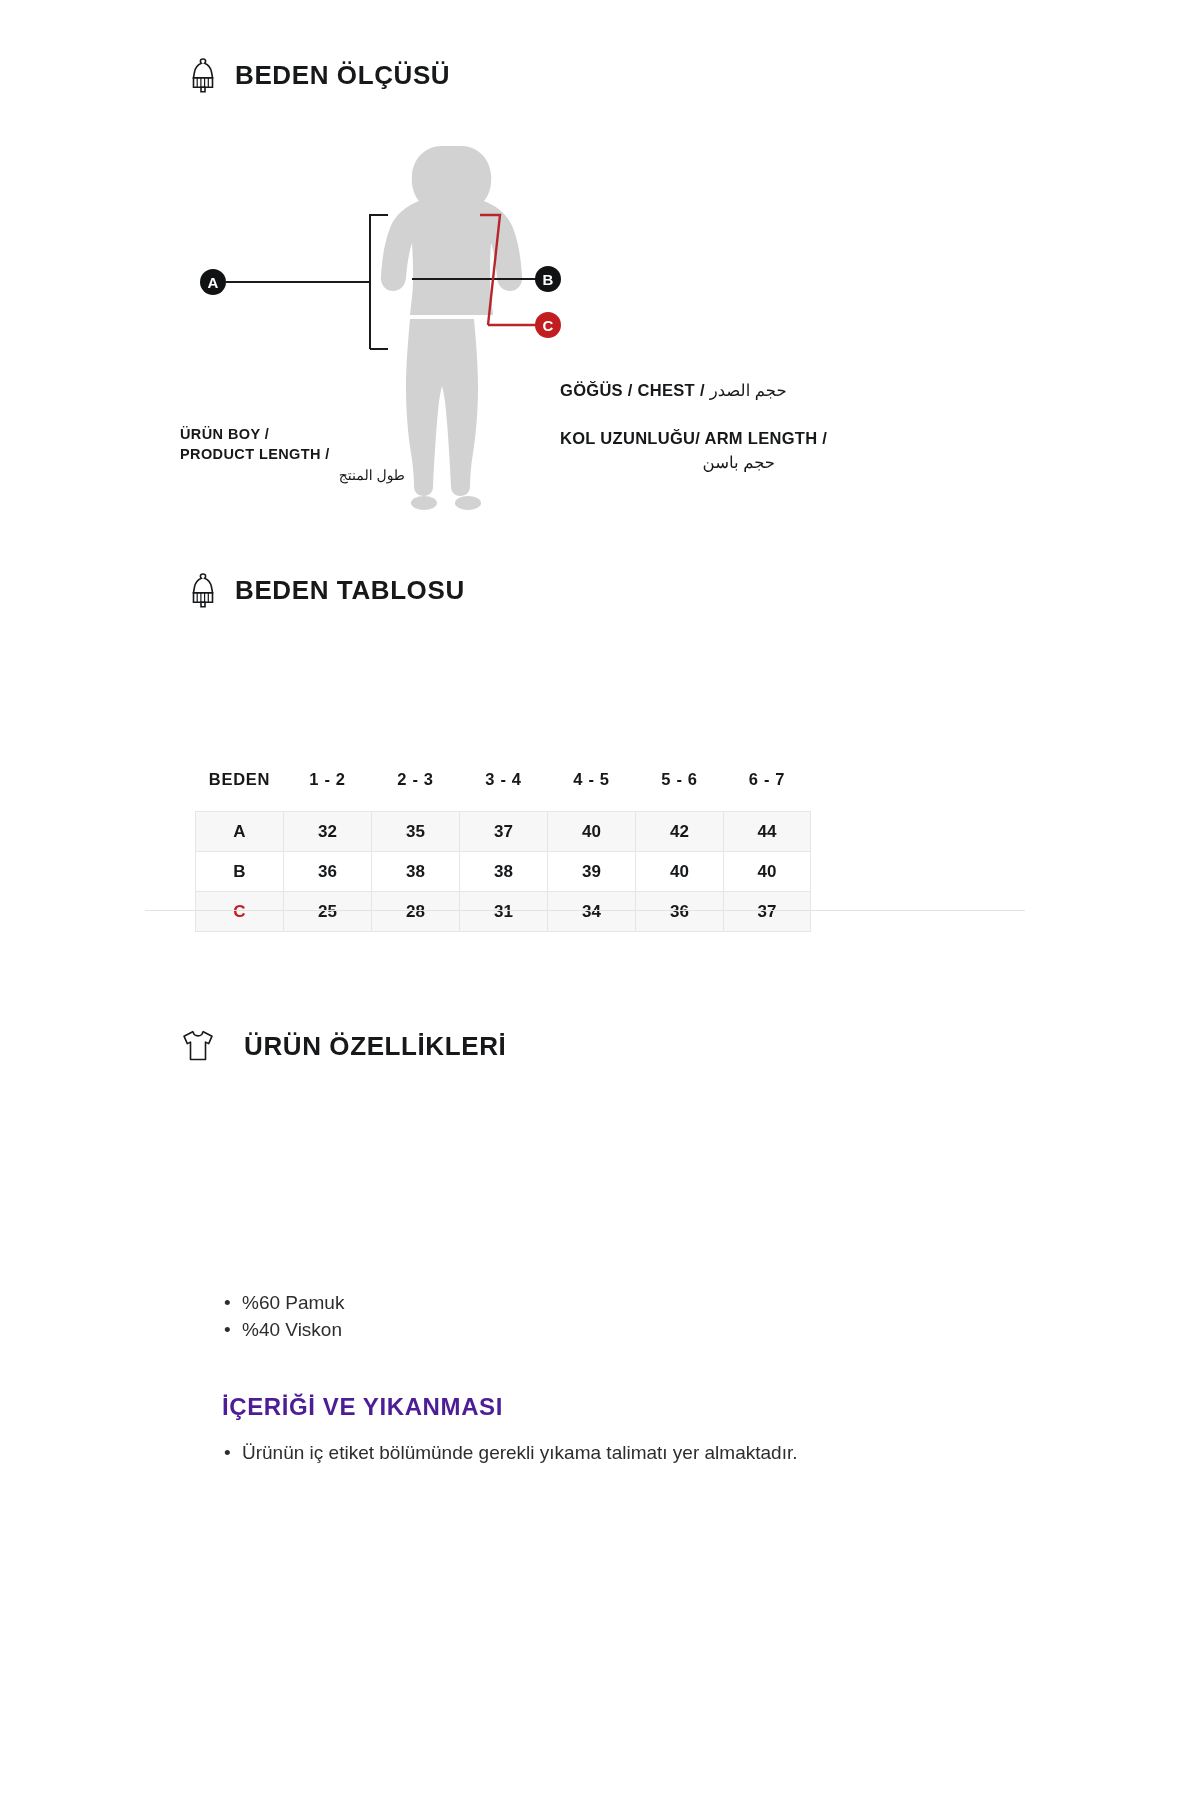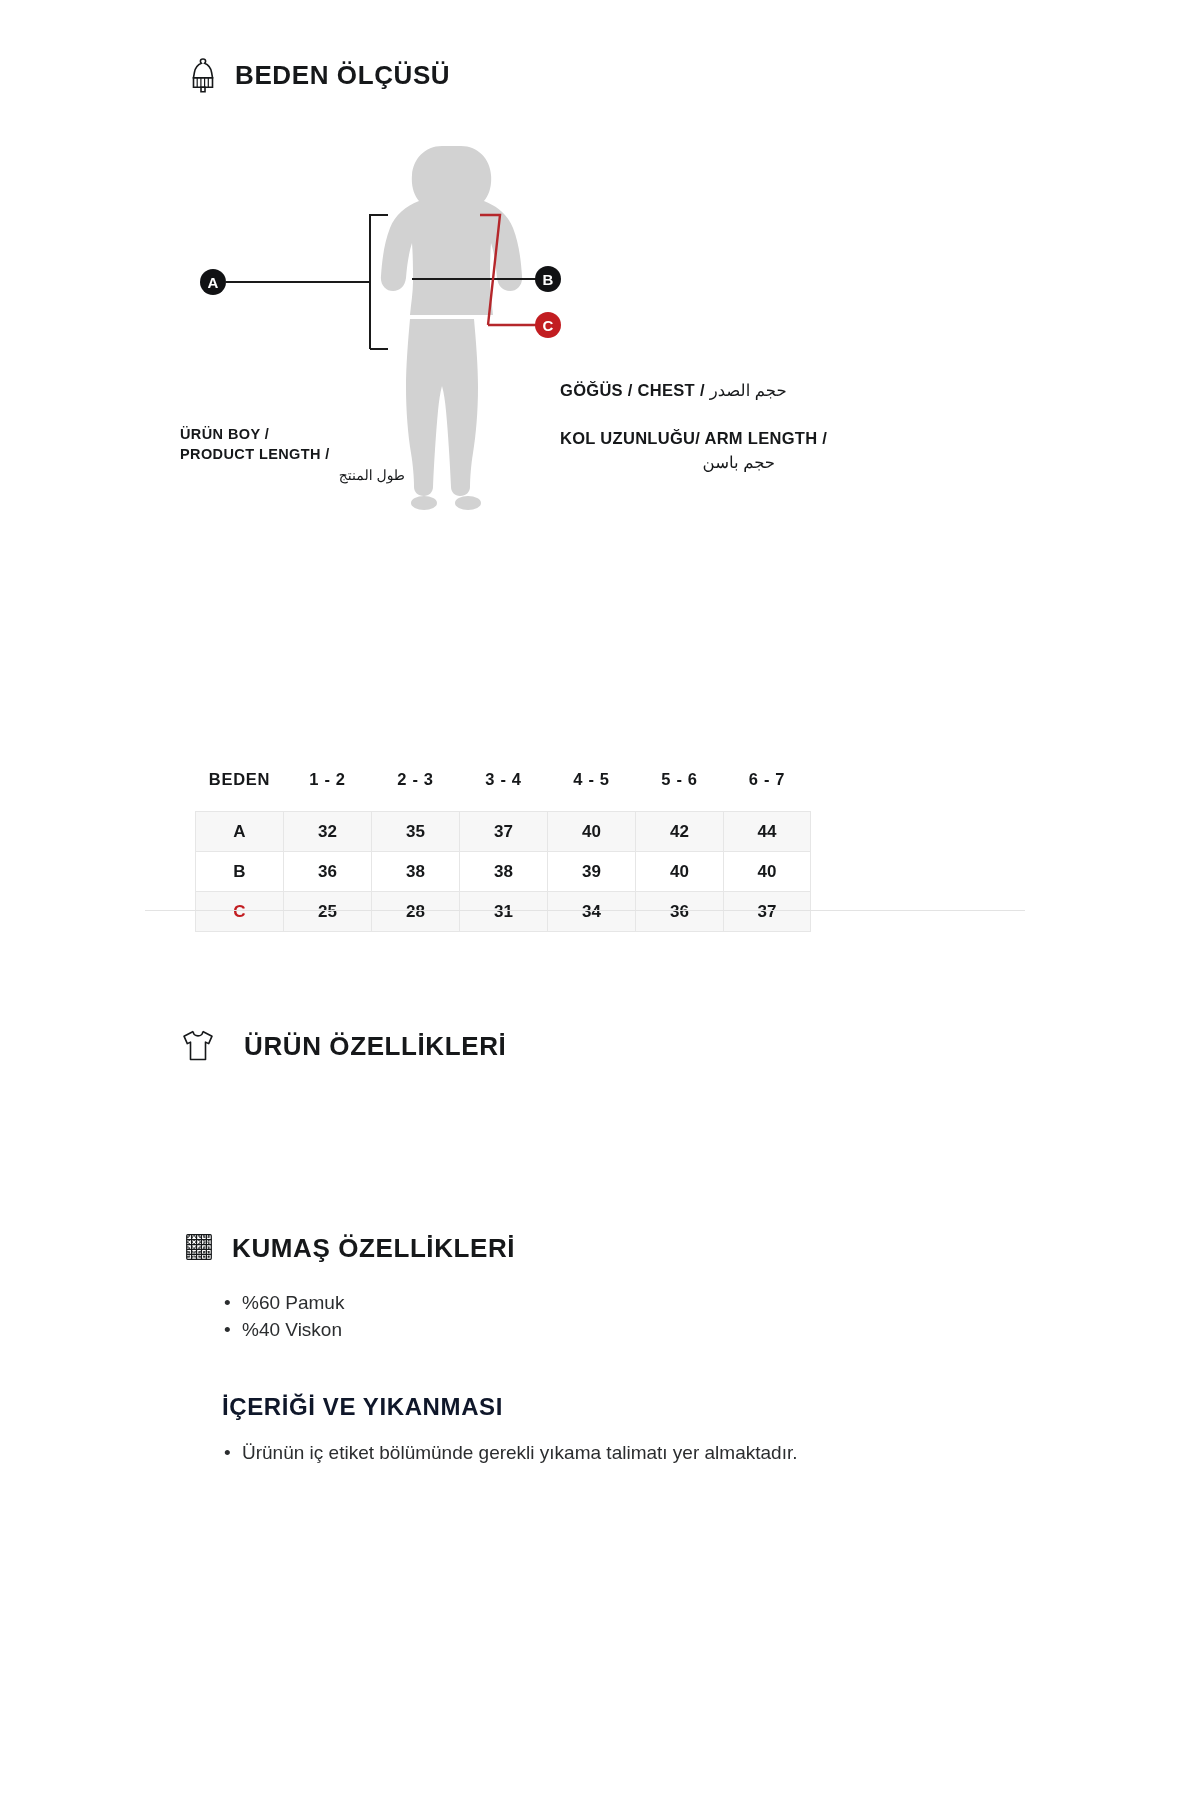--- a/index.html
+++ b/index.html
@@ -133,21 +133,21 @@
     color:#2b2d2f;
   }
   .bullets.wrap li { white-space:normal; }
   .fab li { font-size:19px; }
 
   .care-head {
     position:absolute;
     font-size:24px;
     font-weight:700;
     letter-spacing:.6px;
-    color:#0f172a;
+    color:#4c1d95;
   }
 </style>
 </head>
 <body>
 
 <div class="page">
 
   <div class="sec-head" style="left:185px; top:55px;">
     <span class="ico">
       <svg viewBox="0 0 36 40" width="36" height="40" fill="none" stroke="#16181a" stroke-width="1.6">
@@ -201,20 +201,31 @@
       <span>GÖĞÜS / CHEST /</span>
       <span class="ar">حجم الصدر</span>
     </div>
 
     <div class="calloutC">
       <span>KOL UZUNLUĞU/ ARM LENGTH /</span>
       <span class="ar" dir="rtl" style="text-align:right;width:215px;">حجم باسن</span>
     </div>
   </div>
 
+  <div class="sec-head" style="left:185px; top:570px;">
+    <span class="ico">
+      <svg viewBox="0 0 36 40" width="36" height="40" fill="none" stroke="#16181a" stroke-width="1.6">
+        <path d="M18 4c-1.6 0-2.6 1-2.6 2.2 0 1 .5 1.6 1 2.1-3.6 1.4-6.2 4.6-7 9.2l-.9 5.2h19l-.9-5.2c-.8-4.6-3.4-7.8-7-9.2.5-.5 1-1.1 1-2.1C20.6 5 19.6 4 18 4z"></path>
+        <path d="M8.5 22.7h19v9.6h-19z"></path>
+        <path d="M12.2 22.7v9.6M15.9 22.7v9.6M19.6 22.7v9.6M23.3 22.7v9.6" stroke-width="1.2"></path>
+        <path d="M16 32.3h4v4.4h-4z"></path>
+      </svg>
+    </span>
+    <span class="ttl">BEDEN TABLOSU</span>
+  </div>
 
   <div class="tbl-wrap">
     <table class="sizes">
       <colgroup>
         <col style="width:88px">
           <col style="width:88px">
           <col style="width:88px">
         <col style="width:88px">
           <col style="width:88px">
           <col style="width:88px">
@@ -269,32 +280,20 @@
     <span class="ico">
       <svg viewBox="0 0 36 40" width="36" height="40" fill="none" stroke="#16181a" stroke-width="1.6" stroke-linejoin="round">
         <path d="M13.2 5.5 4 10.2l3.3 7.4 3.2-1.5v17.4h15V16.1l3.2 1.5 3.3-7.4-9.2-4.7"></path>
         <path d="M13.2 5.5c0 2.6 2.1 4.4 4.8 4.4s4.8-1.8 4.8-4.4"></path>
       </svg>
     </span>
     <span class="ttl">ÜRÜN ÖZELLİKLERİ</span>
   </div>
 
 
-  <div class="sec-head" style="left:182px; top:1228px;">
-    <span class="ico">
-      <svg viewBox="0 0 36 40" width="34" height="38" fill="none" stroke="#16181a" stroke-width="1.3">
-        <rect x="5" y="7" width="26" height="26" rx="1"></rect>
-        <path d="M5 12.2h26M5 17.4h26M5 22.6h26M5 27.8h26"></path>
-        <path d="M10.2 7v26M15.4 7v26M20.6 7v26M25.8 7v26"></path>
-        <path d="M5 9.6h26M5 14.8h26M5 20h26M5 25.2h26M5 30.4h26" stroke-dasharray="2.2 2.2"></path>
-        <path d="M7.6 7v26M12.8 7v26M18 7v26M23.2 7v26M28.4 7v26" stroke-dasharray="2.2 2.2"></path>
-      </svg>
-    </span>
-    <span class="ttl">KUMAŞ ÖZELLİKLERİ</span>
-  </div>
 
   <ul class="bullets fab" style="left:224px; top:1290px;">
     <li>%60  Pamuk</li>
     <li>%40  Viskon</li>
   </ul>
 
   <div class="care-head" style="left:222px; top:1393px;">İÇERİĞİ VE YIKANMASI</div>
 
   <ul class="bullets wrap" style="left:224px; top:1440px; width:610px;">
     <li>Ürünün iç etiket bölümünde gerekli yıkama talimatı yer almaktadır.</li>

